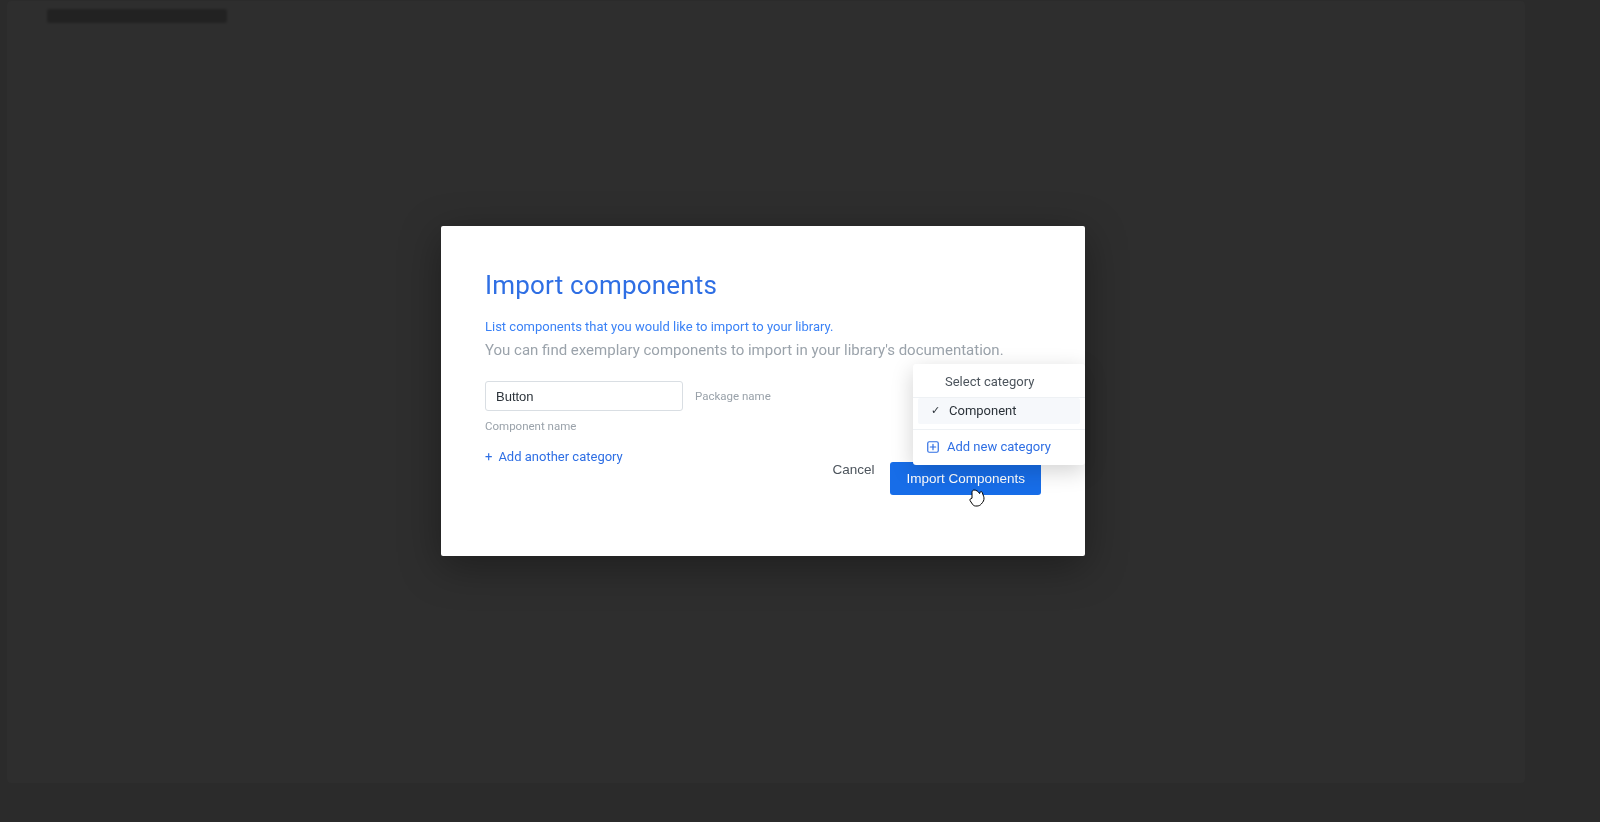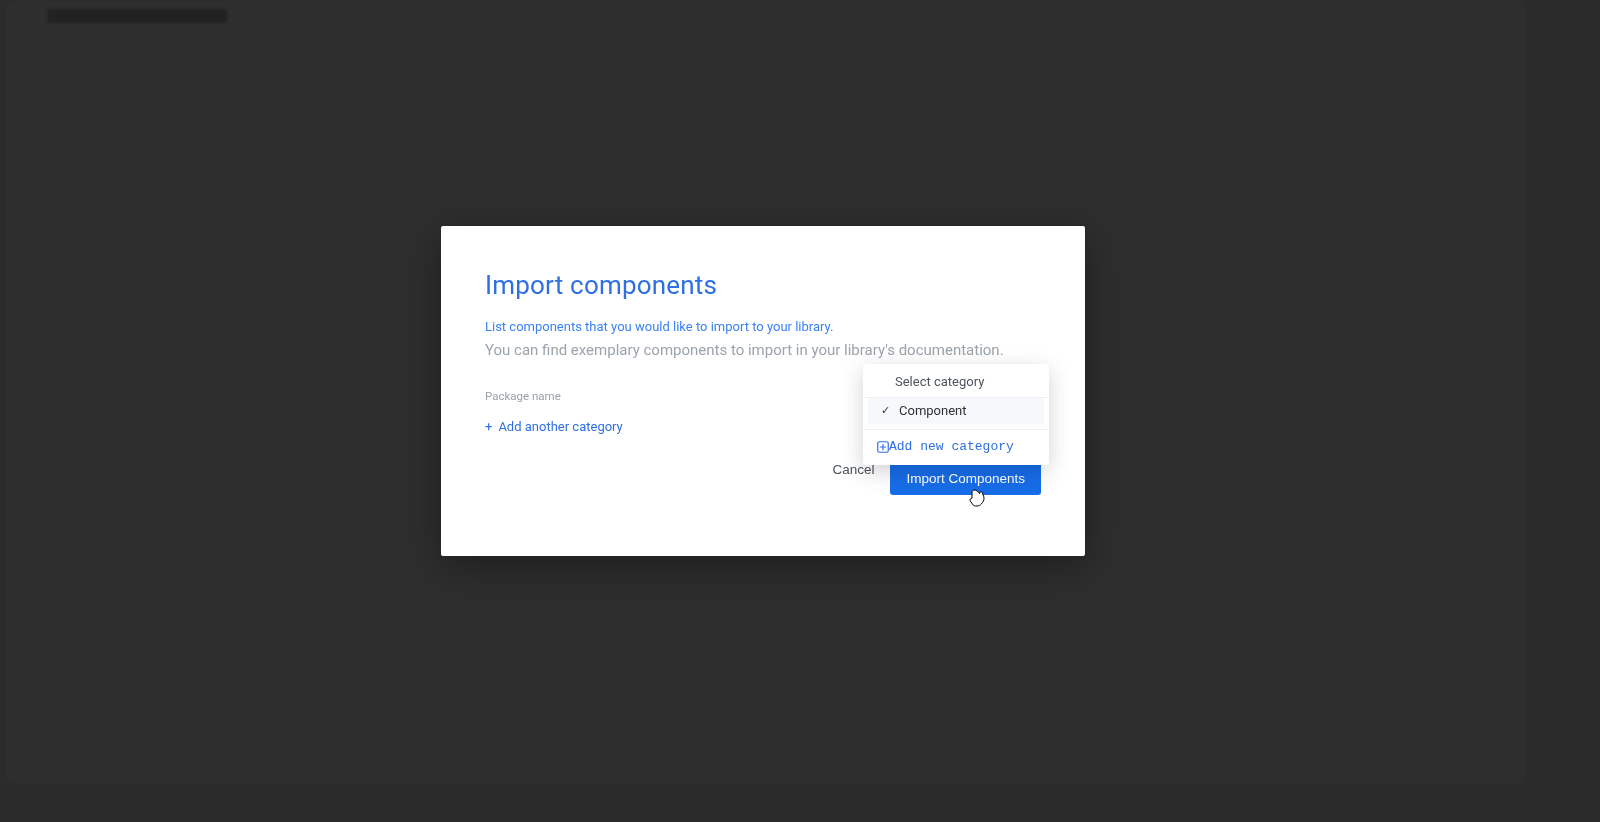--- a/index.html
+++ b/index.html
@@ -130,23 +130,23 @@
     font-weight: 500;
     padding: 9px 16px;
     border: none;
     border-radius: 3px;
     cursor: pointer;
   }
 
   
   .dropdown {
     position: absolute;
-    left: 863px;  
+    left: 913px;  
     top: 364px;
-    width: 186px;
+    width: 172px;
     background: #ffffff;
     border-radius: 3px;
     box-shadow: 0 6px 22px rgba(0,0,0,0.18);
     font-size: 13px;
     overflow: hidden;
     z-index: 5;
   }
   .dropdown .dd-header {
     color: #4c545c;
     font-size: 13px;
@@ -165,25 +165,25 @@
     border-radius: 2px;
   }
   .dropdown .dd-item .check {
     font-size: 11px;
     color: #2c333a;
     width: 10px;
   }
   .dropdown .dd-add {
     display: flex;
     align-items: center;
+    gap: 8px;
     padding: 9px 10px 11px 14px;
     color: #2f6fe4;
     cursor: pointer;
     border-top: 1px solid #eef1f4;
-    font-family: Liberation Mono, monospace;
   }
   .dd-add svg { display: block; }
 
   
   .cursor {
     position: absolute;
     left: 969px;
     top: 489px;
     width: 16px;
     height: 19px;
@@ -198,20 +198,24 @@
   <div class="titlebar-shadow"></div>
 </div>
 
 <div class="modal">
   <div class="content">
     <h1>Import components</h1>
     <p class="desc-primary">List components that you would like to import to your library.</p>
     <p class="desc-secondary">You can find exemplary components to import in your library's documentation.</p>
 
     <div class="form-row">
+      <div class="field component">
+        <input class="input" type="text" value="Button" style="">
+        <span class="field-label">Component name</span>
+      </div>
       <div class="field package">
         <span class="field-label">Package name</span>
       </div>
       <div class="field category">
         
       </div>
     </div>
 
     <div class="add-another">
       <span class="plus">+</span>

